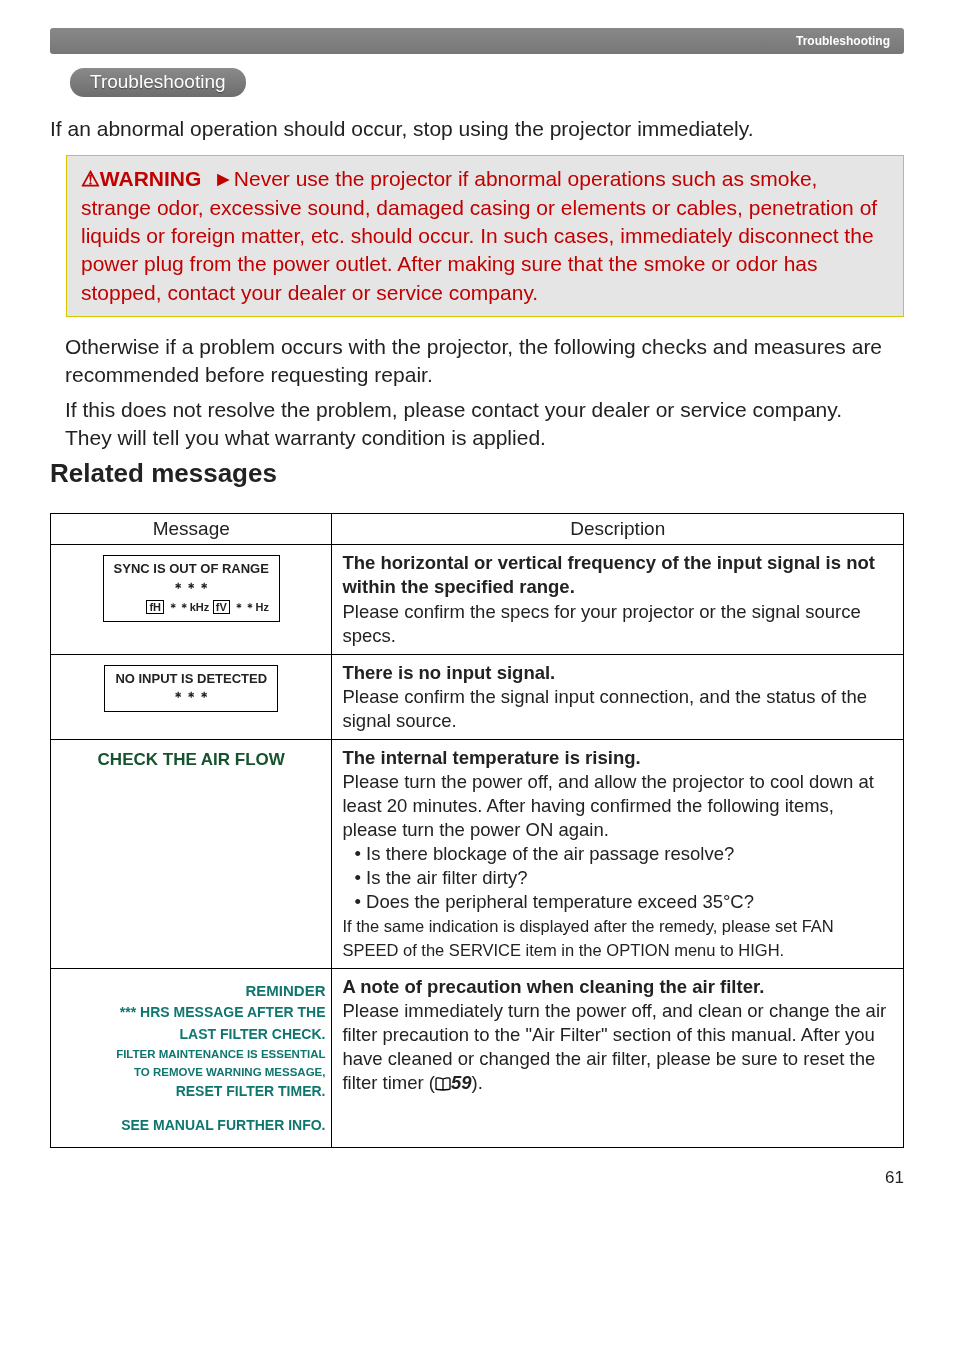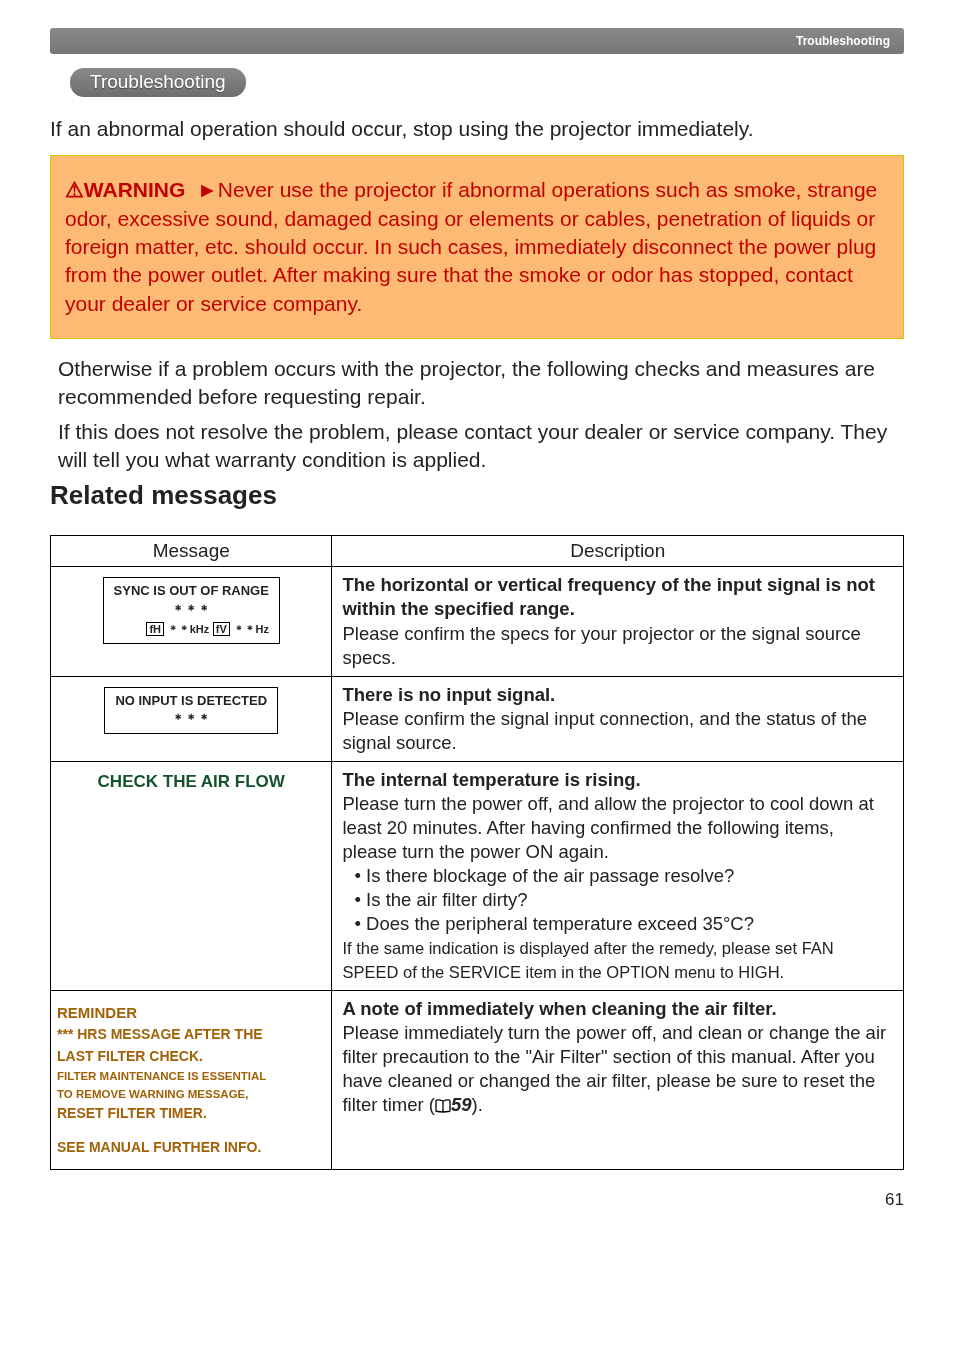--- a/index.html
+++ b/index.html
@@ -37,36 +37,36 @@
     font-size: 19px;
     margin: 6px 0 10px 20px;
     text-shadow: 0 1px 1px rgba(0,0,0,0.4);
   }
   .intro {
     font-size: 21px;
     line-height: 1.35;
     margin: 8px 0 12px 0;
   }
   .warning-box {
-    background: #fdba74;
+    background: #e5e5e5;
     border: 1px solid #d9c400;
-    padding: 20px 14px;
-    margin: 10px 0 16px 0;
+    padding: 9px 14px;
+    margin: 10px 0 16px 16px;
     color: #c10000;
     font-size: 21px;
     line-height: 1.35;
   }
   .warning-label {
     font-weight: 900;
     font-family: Arial, sans-serif;
   }
   .body-text {
     font-size: 21px;
     line-height: 1.35;
-    margin: 6px 8px;
+    margin: 6px 15px;
   }
   .h2 {
     font-size: 26px;
     font-weight: 900;
     margin-top: 2px;
     margin-bottom: 2px;
     font-family: Arial, sans-serif;
   }
   table.msgtbl {
     width: 100%;
@@ -104,26 +104,26 @@
     font-family: Arial, sans-serif;
     line-height: 1.45;
   }
   .msg-plain {
     color: #14532d;
     font-weight: bold;
     font-family: Arial, sans-serif;
     font-size: 17px;
   }
   .msg-reminder {
-    color: #a16207;
+    color: #0f766e;
     font-weight: bold;
     font-family: Arial, sans-serif;
     font-size: 14px;
     line-height: 1.55;
-    text-align: left;
+    text-align: right;
   }
   .msg-reminder .line1 { font-size: 15px; }
   .msg-reminder .small { font-size: 11.5px; }
   .desc-bold { font-weight: bold; }
   .smallnote { font-size: 16.5px; }
   .book-icon {
     display: inline-block;
     vertical-align: -2px;
   }
   .freq-box {
@@ -226,21 +226,21 @@
             <div>*** HRS MESSAGE AFTER THE</div>
             <div>LAST FILTER CHECK.</div>
             <div class="small">FILTER MAINTENANCE IS ESSENTIAL</div>
             <div class="small">TO REMOVE WARNING MESSAGE,</div>
             <div>RESET FILTER TIMER.</div>
             <div style="height:12px;"></div>
             <div>SEE MANUAL FURTHER INFO.</div>
           </div>
         </td>
         <td class="desccell">
-          <span class="desc-bold">A note of immediately when cleaning the air filter.</span><br>
+          <span class="desc-bold">A note of precaution when cleaning the air filter.</span><br>
           <span>Please immediately turn the power off, and clean or change the air filter precaution to the "Air Filter" section of this manual. After you have cleaned or changed the air filter, please be sure to reset the filter timer (</span><svg class="book-icon" width="16" height="14" viewBox="0 0 16 14">
               <path d="M1 2 C1 1 3 0 8 2 C13 0 15 1 15 2 L15 12 C15 13 13 12 8 13 C3 12 1 13 1 12 Z M8 2 L8 13" fill="none" stroke="#000" stroke-width="1.3"></path>
             </svg><span style="font-style:italic;font-weight:bold;">59</span><span>).</span>
         </td>
       </tr>
     </tbody>
   </table>
 
   <div class="pagenum">61</div>
 </div>

